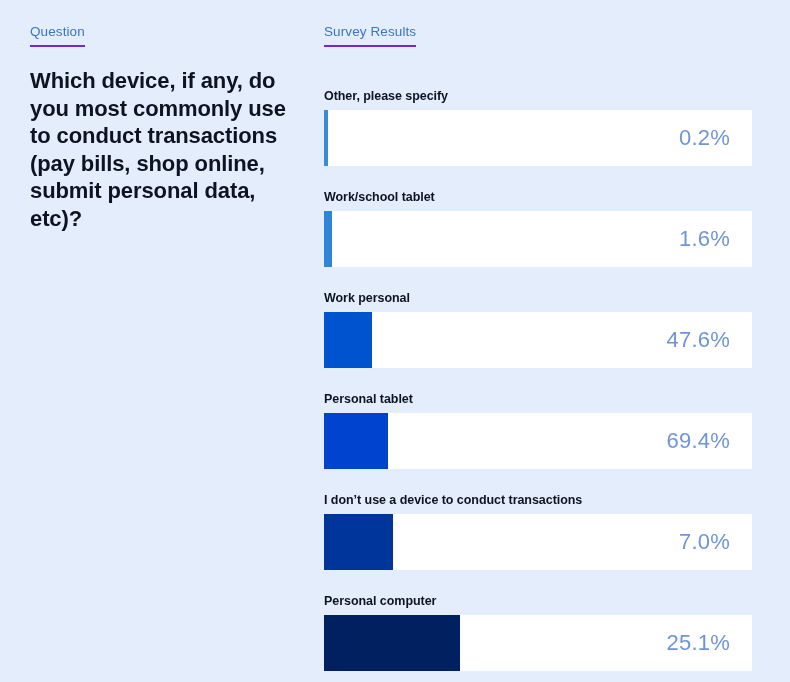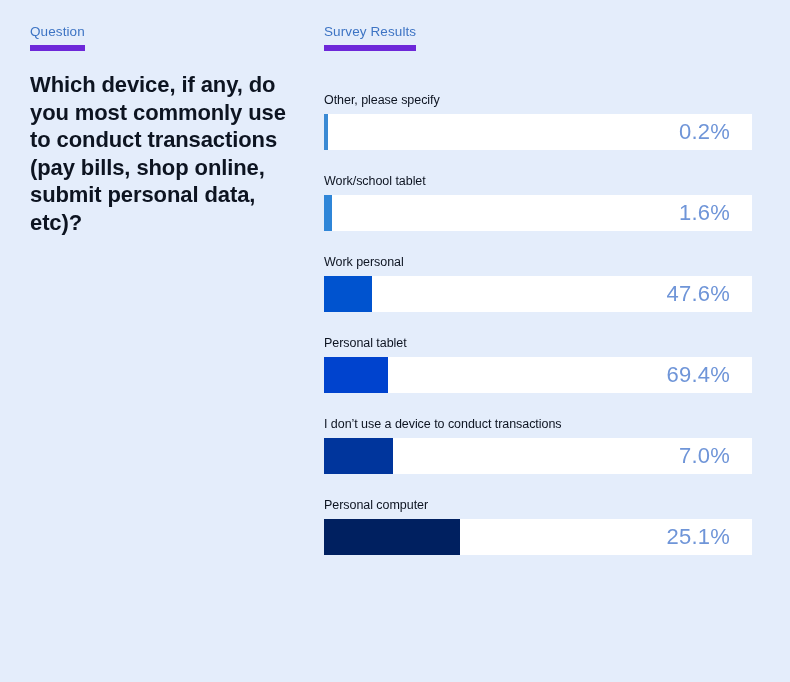--- a/index.html
+++ b/index.html
@@ -29,21 +29,21 @@
     width: 272px;
   }
   .section-kicker {
     display: inline-block;
     font-size: 13.5px;
     line-height: 16px;
     color: #3d74c4;
     font-weight: 400;
     letter-spacing: 0.1px;
     padding-bottom: 5px;
-    border-bottom: 6px solid #6d28d9;
+    border-bottom: 2px solid #6d28d9;
     margin-bottom: 20px;
   }
   .question-text {
     font-size: 22px;
     line-height: 27.5px;
     font-weight: 700;
     color: #0d1421;
     letter-spacing: -0.1px;
     margin: 0;
   }
@@ -63,30 +63,30 @@
   }
   .bar-item {
     margin-bottom: 24px;
   }
   .bar-item:last-child {
     margin-bottom: 0;
   }
   .bar-label {
     font-size: 12.5px;
     line-height: 15px;
-    font-weight: 400;
+    font-weight: 700;
     color: #0d1421;
     letter-spacing: -0.05px;
     margin-bottom: 6px;
     white-space: nowrap;
   }
   .bar-track {
     position: relative;
     width: 428px;
-    height: 36px;
+    height: 56px;
     background: #ffffff;
     overflow: hidden;
   }
   .bar-fill {
     position: absolute;
     left: 0;
     top: 0;
     bottom: 0;
     height: 100%;
   }

